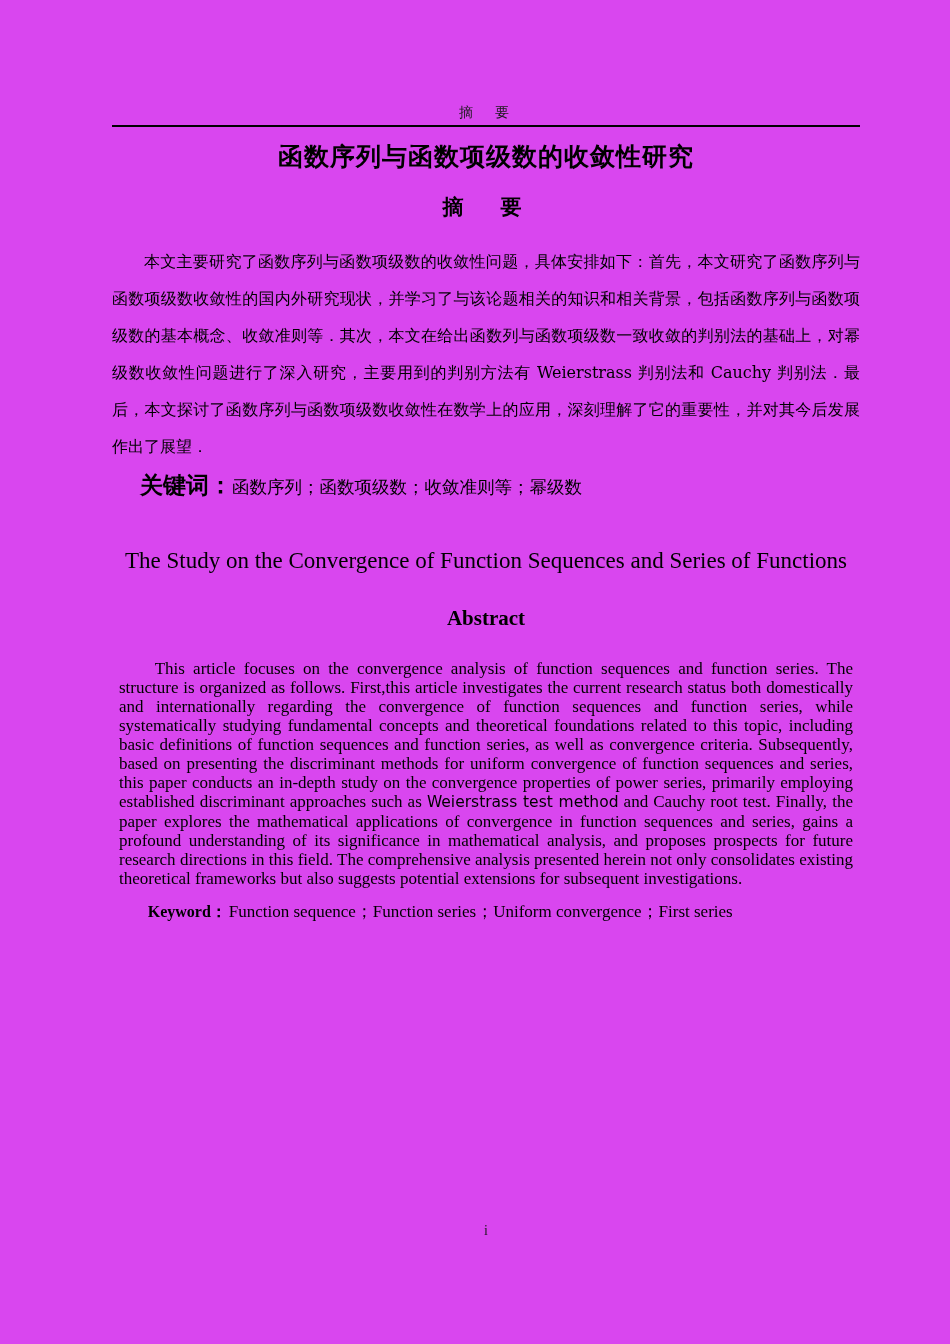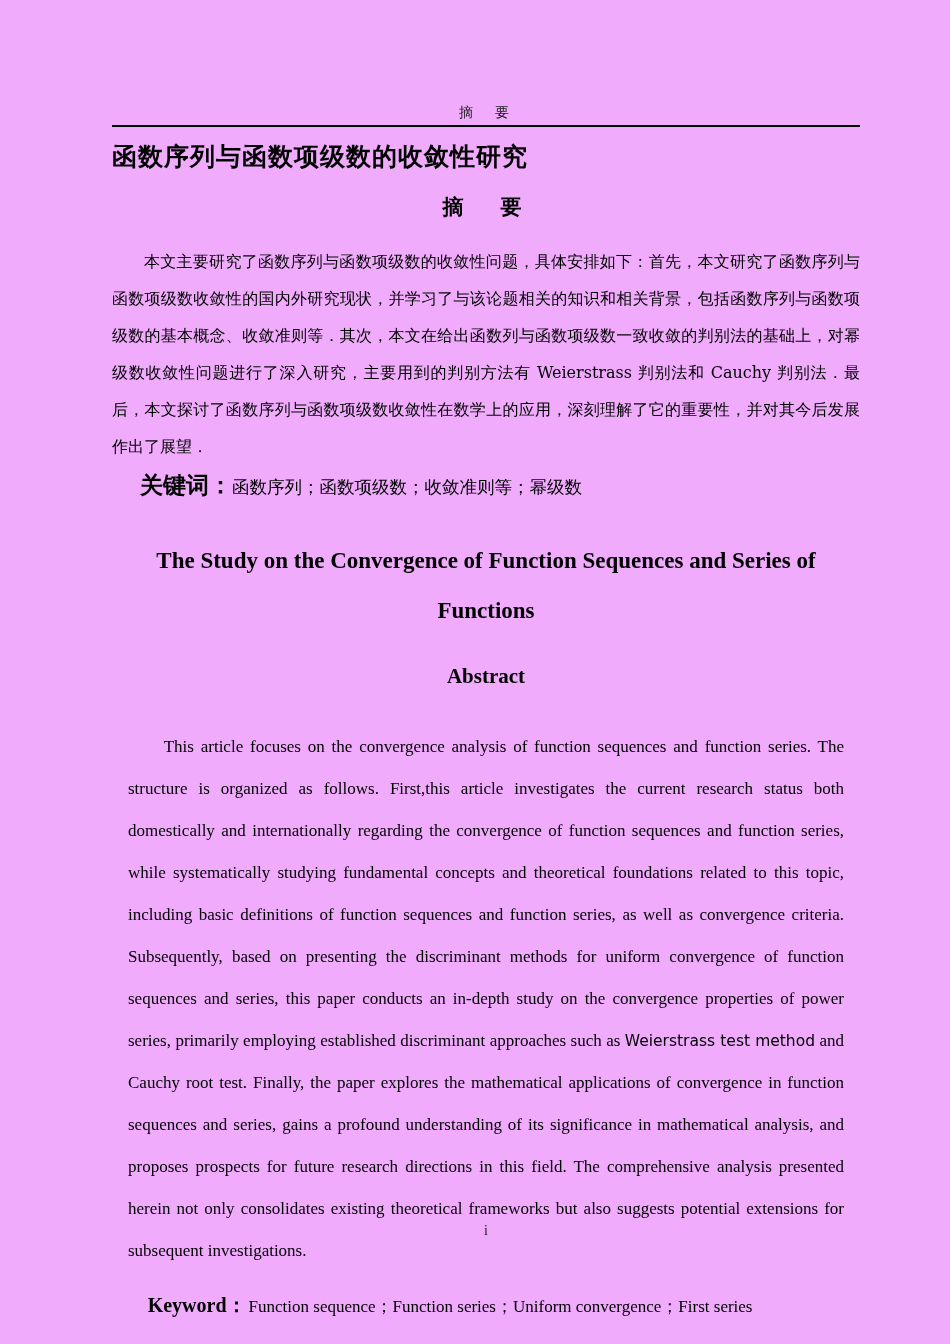--- a/index.html
+++ b/index.html
@@ -13,21 +13,21 @@
     font-family: "Liberation Serif", "DejaVu Serif", serif;
     color: #000000;
     -webkit-font-smoothing: antialiased;
   }
 
   .page {
     position: relative;
     width: 950px;
     height: 1344px;
     margin: 0 auto;
-    background: #f0abfc;
+    background: #d946ef;
     overflow: hidden;
   }
 
   
   .header-zone {
     position: absolute;
     left: 112px;
     top: 104px;
     width: 748px;
   }
@@ -52,21 +52,21 @@
   
   .content {
     position: absolute;
     left: 112px;
     top: 133px;
     width: 748px;
   }
 
   
   .cn-title {
-    text-align: left;
+    text-align: center;
     font-family: "DejaVu Sans", "Liberation Sans", sans-serif;
     font-weight: bold;
     font-size: 25px;
     line-height: 38px;
     letter-spacing: 1px;
     margin: 0;
     padding-top: 5px;
   }
 
   .cn-heading {
@@ -105,65 +105,65 @@
   .cn-keywords .kw-label {
     font-family: "DejaVu Sans", "Liberation Sans", sans-serif;
     font-weight: bold;
     font-size: 23px;
   }
 
   
   .en-title {
     text-align: center;
     font-family: "Liberation Serif", "DejaVu Serif", serif;
-    font-weight: bold;
+    font-weight: normal;
     font-size: 23px;
     line-height: 50px;
     margin: 0;
     padding-top: 32px;
   }
 
   .en-heading {
     text-align: center;
     font-family: "Liberation Serif", "DejaVu Serif", serif;
     font-weight: bold;
     font-size: 21px;
     line-height: 30px;
-    margin: 8px;
+    margin: 0;
     padding-top: 17px;
   }
 
   
   .en-body {
     font-family: "Liberation Serif", "DejaVu Serif", serif;
     font-size: 17px;
-    line-height: 42px;
+    line-height: 19px;
     text-align: justify;
-    margin: 16px;
+    margin: 7px;
     padding-top: 19px;
     text-indent: 2.1em;
   }
 
   .en-body .emph {
     font-family: "DejaVu Sans", "Liberation Sans", sans-serif;
     font-size: 15.5px;
   }
 
   .en-keywords {
     font-family: "Liberation Serif", "DejaVu Serif", serif;
     font-size: 17px;
     line-height: 30px;
     margin: 0;
     padding-top: 2px;
     text-indent: 2.1em;
   }
 
   .en-keywords .kw-label {
     font-weight: bold;
-    font-size: 20px;
+    font-size: 16px;
   }
 
   .en-keywords .kw-sep {
     padding-left: 2px;
   }
 
   
   .footer {
     position: absolute;
     left: 112px;

